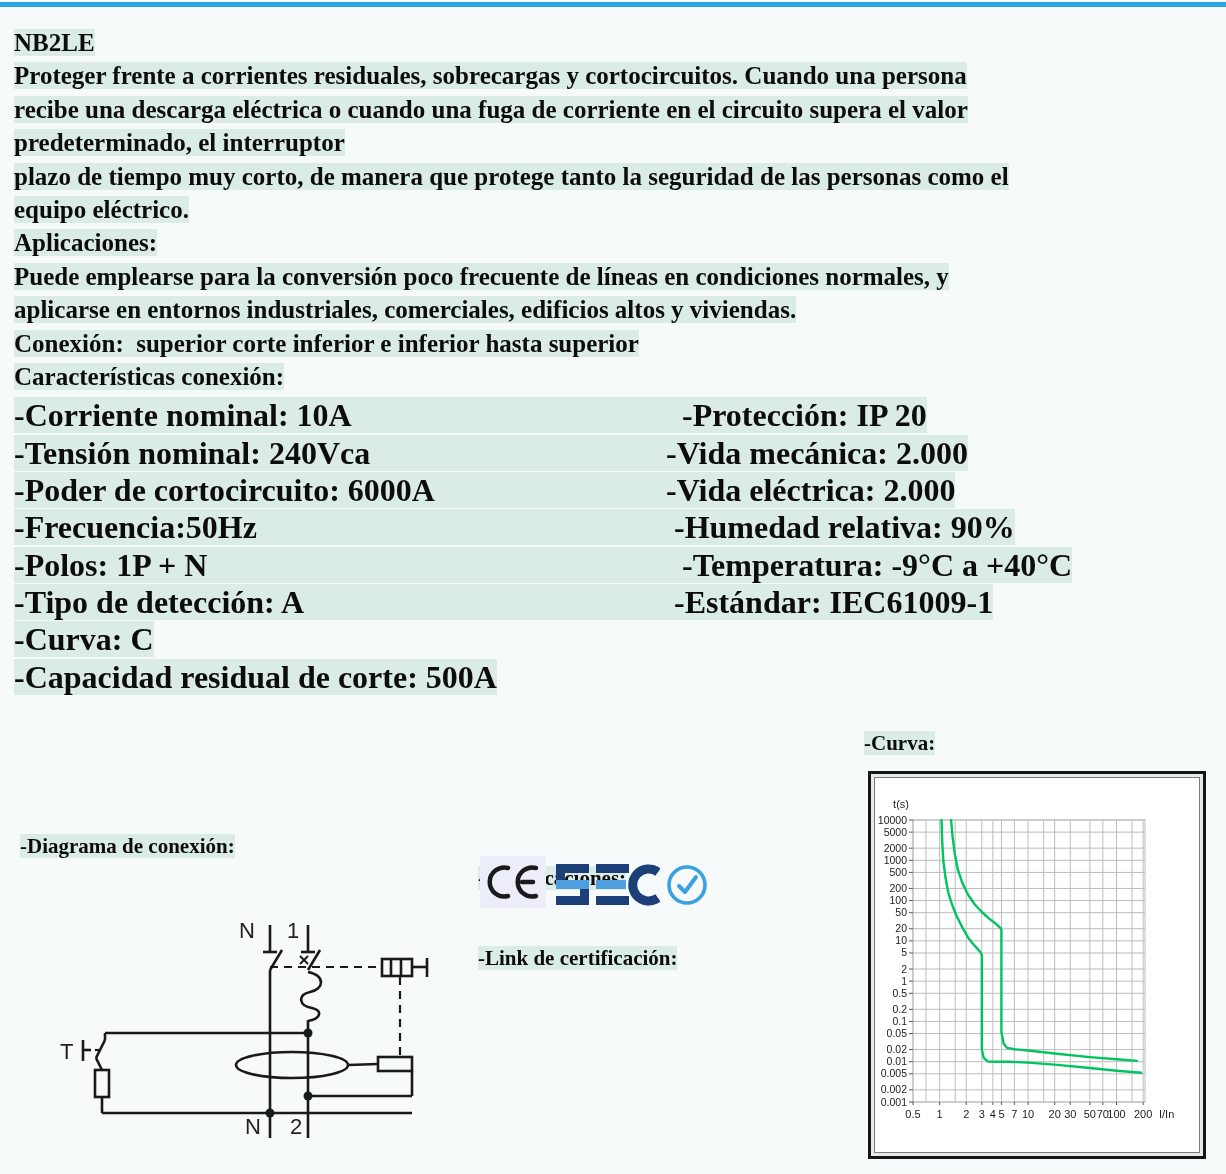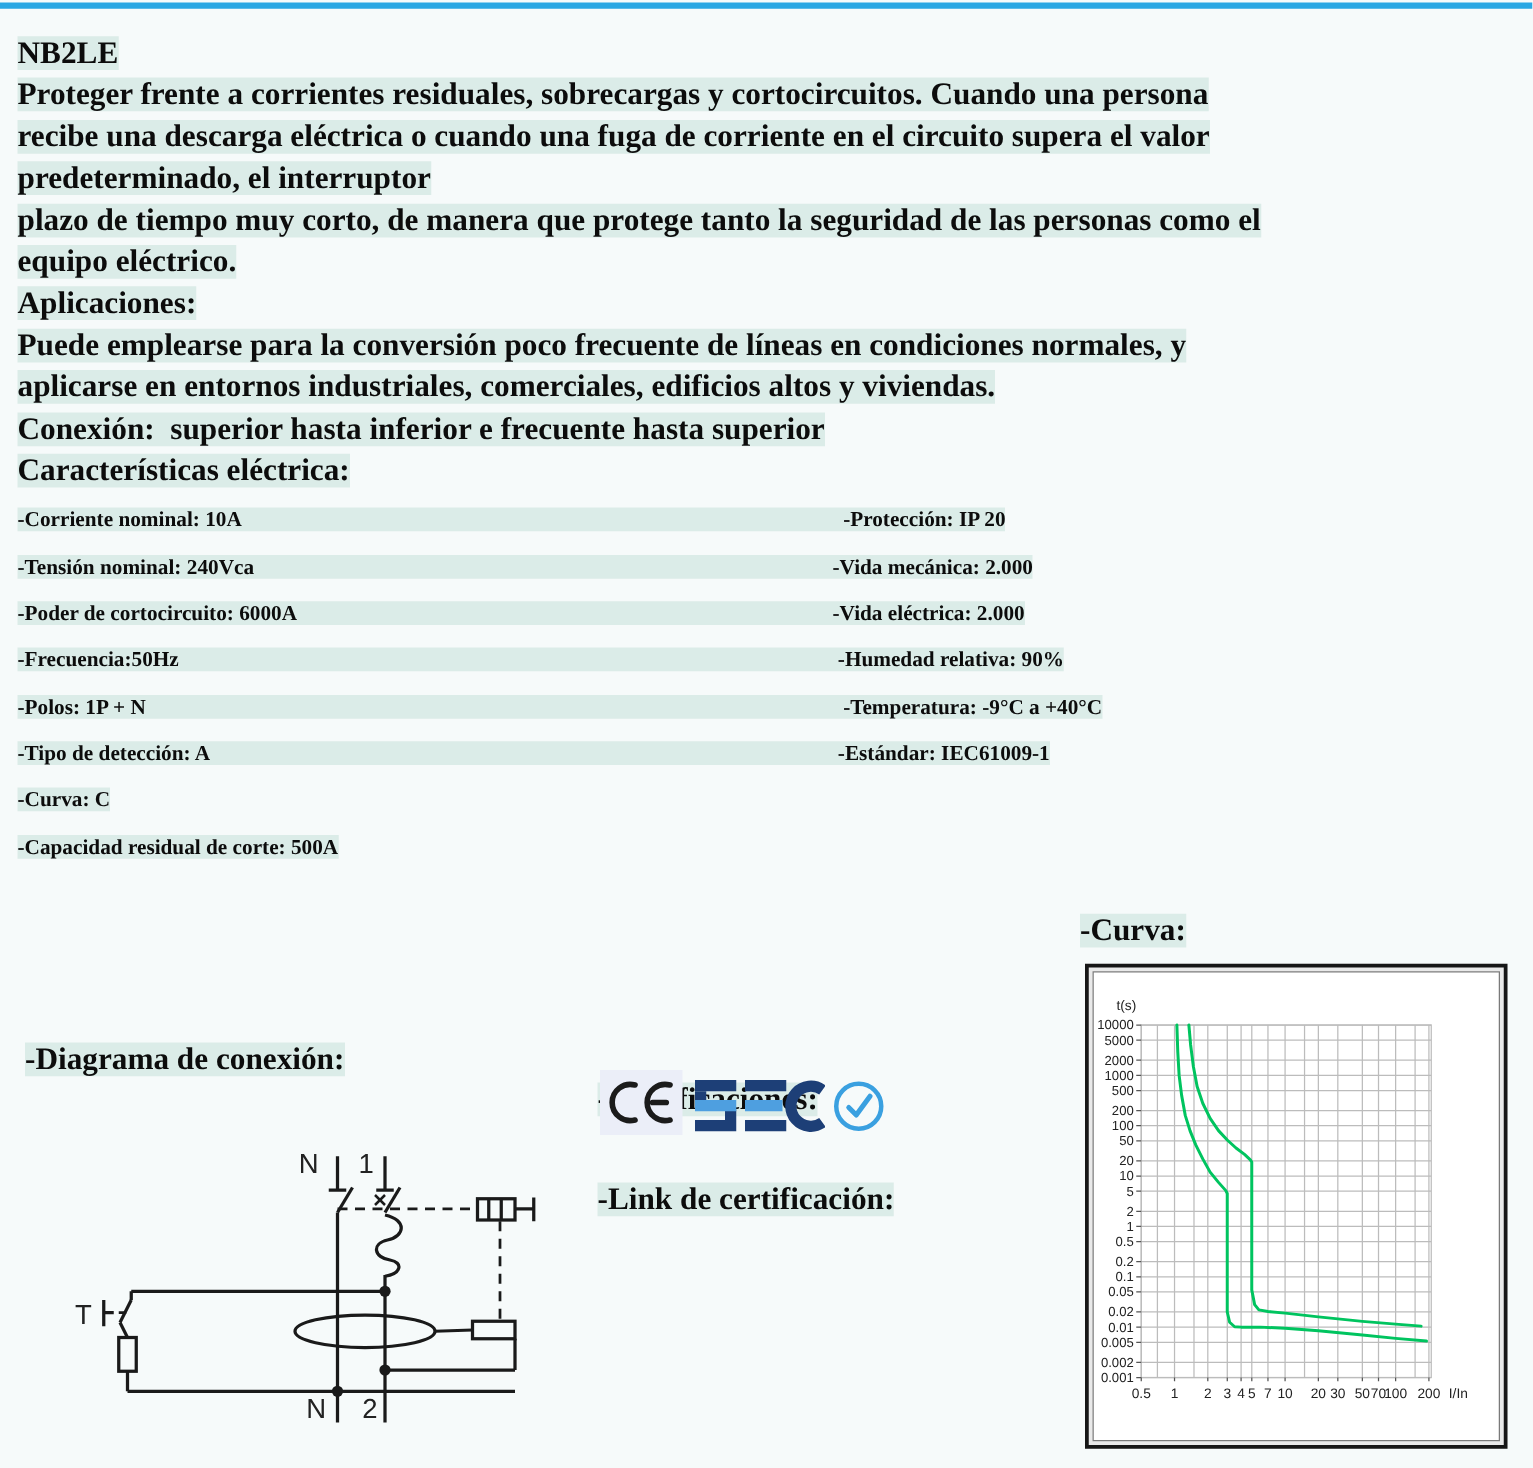--- a/index.html
+++ b/index.html
@@ -8,23 +8,23 @@
     background:#f6fafa;
     font-family:"Liberation Serif",serif;
     color:#0c0c0c;
   }
   .topbar{position:absolute;left:0;top:2px;width:1226px;height:5px;background:#2aa7e3;}
   .page{position:absolute;left:0;top:0;width:1156px;height:1174px;}
   .content{position:absolute;left:14px;top:26px;width:1200px;}
   .doc-line{font-size:25px;font-weight:bold;line-height:33.4px;white-space:pre;}
   .hl{background:#dbece8;white-space:pre;}
   .spec-rows{margin-top:4px;}
-  .spec-row{font-size:17px;font-weight:bold;line-height:37.3px;white-space:pre;}
+  .spec-row{font-size:32px;font-weight:bold;line-height:37.3px;white-space:pre;}
   .spec-left{display:inline-block;width:652px;white-space:pre;}
-  .sec-label{font-size:25px;font-weight:bold;white-space:pre;position:absolute;}
+  .sec-label{font-size:21px;font-weight:bold;white-space:pre;position:absolute;}
   .lbl-diagram{left:20px;top:834px;}
   .lbl-cert{left:478px;top:822px;margin-top:44px;}
   .lbl-links{left:478px;top:946px;}
   .lbl-curve{left:864px;top:731px;}
   .links-block{position:absolute;left:478px;top:980px;}
   .cert-link{display:block;font-size:25px;font-weight:bold;line-height:31px;
     color:#1256cb;text-decoration:underline;white-space:pre;}
   .cert-link .hl-link{background:#dbece8;}
   .ce-box{position:absolute;left:480px;top:856px;width:66px;height:52px;background:#ebeef8;}
   .sec-logo{position:absolute;left:556px;top:864px;}
@@ -52,22 +52,22 @@
     <div class="doc-line"><span class="hl">Proteger frente a corrientes residuales, sobrecargas y cortocircuitos. Cuando una persona</span></div>
     <div class="doc-line"><span class="hl">recibe una descarga eléctrica o cuando una fuga de corriente en el circuito supera el valor</span></div>
     <div class="doc-line"><span class="hl">predeterminado, el interruptor</span></div>
     <div class="doc-line"><span class="hl">plazo de tiempo muy corto, de manera que protege tanto la seguridad de las personas como el</span></div>
     <div class="doc-line"><span class="hl">equipo eléctrico.</span></div>
 
     <div class="doc-line"><span class="hl">Aplicaciones:</span></div>
     <div class="doc-line"><span class="hl">Puede emplearse para la conversión poco frecuente de líneas en condiciones normales, y</span></div>
     <div class="doc-line"><span class="hl">aplicarse en entornos industriales, comerciales, edificios altos y viviendas.</span></div>
 
-    <div class="doc-line"><span class="hl">Conexión:  superior hasta inferior e frecuente hasta superior</span></div>
-    <div class="doc-line"><span class="hl">Características eléctrica:</span></div>
+    <div class="doc-line"><span class="hl">Conexión:  superior corte inferior e inferior hasta superior</span></div>
+    <div class="doc-line"><span class="hl">Características conexión:</span></div>
 
     <div class="spec-rows">
       <div class="spec-row"><span class="hl"><span class="spec-left">-Corriente nominal: 10A</span><span>  -Protección: IP 20</span></span></div>
       <div class="spec-row"><span class="hl"><span class="spec-left">-Tensión nominal: 240Vca</span><span>-Vida mecánica: 2.000</span></span></div>
       <div class="spec-row"><span class="hl"><span class="spec-left">-Poder de cortocircuito: 6000A</span><span>-Vida eléctrica: 2.000</span></span></div>
       <div class="spec-row"><span class="hl"><span class="spec-left">-Frecuencia:50Hz</span><span> -Humedad relativa: 90%</span></span></div>
       <div class="spec-row"><span class="hl"><span class="spec-left">-Polos: 1P + N</span><span>  -Temperatura: -9°C a +40°C</span></span></div>
       <div class="spec-row"><span class="hl"><span class="spec-left">-Tipo de detección: A</span><span> -Estándar: IEC61009-1</span></span></div>
       <div class="spec-row"><span class="hl">-Curva: C</span></div>
       <div class="spec-row"><span class="hl">-Capacidad residual de corte: 500A</span></div>

